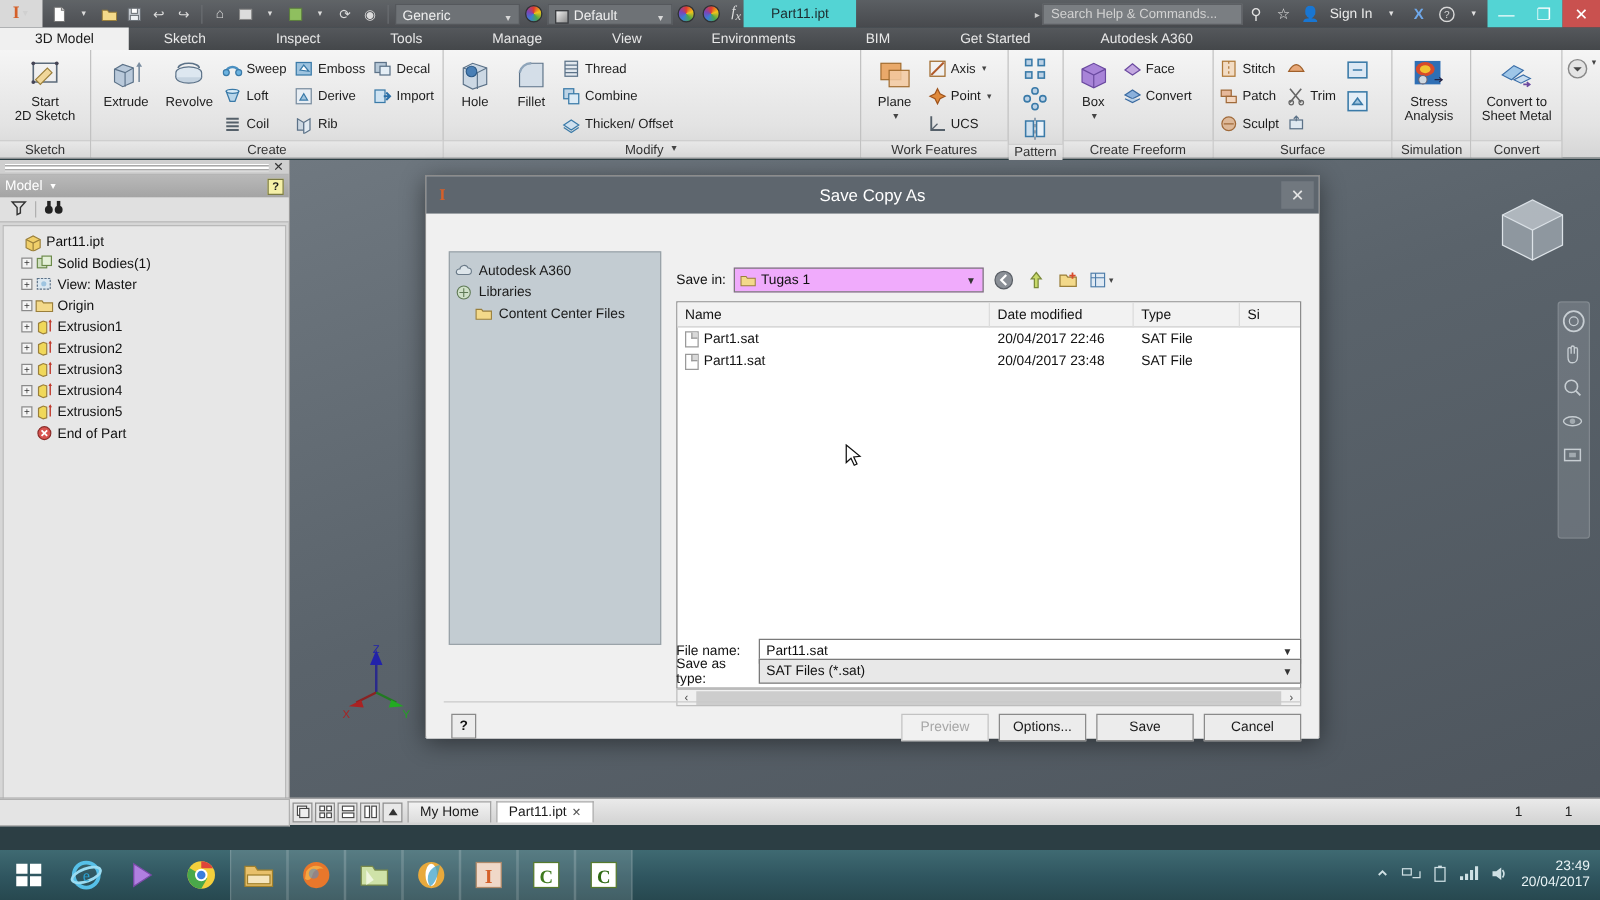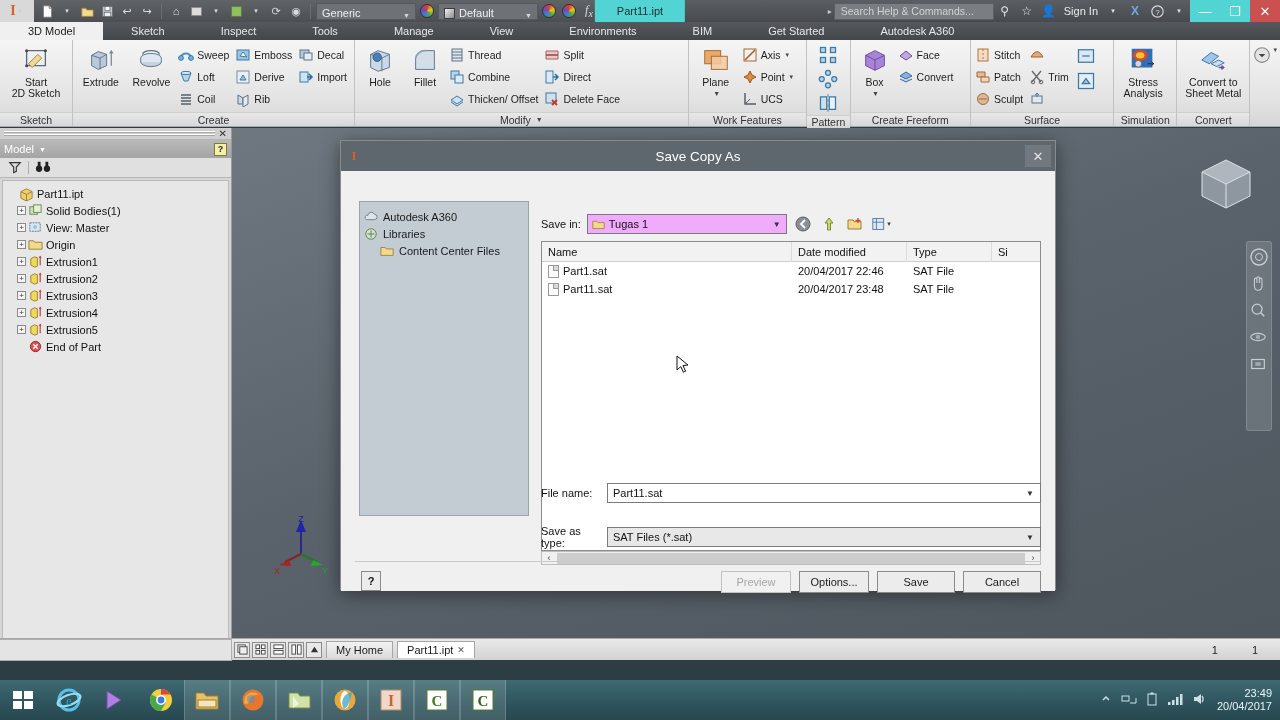--- a/index.html
+++ b/index.html
@@ -633,43 +633,20 @@
             <span>Combine</span>
           </div>
           <div class="sm-btn">
             <svg class="sm-ico" viewBox="0 0 16 16">
                 <path d="M2 9l6-4 6 4-6 4z" fill="#cfe0ee" stroke="#3a7aa8"></path>
                 <path d="M2 11l6 4 6-4" fill="none" stroke="#3a7aa8"></path>
               </svg>
             <span>Thicken/ Offset</span>
           </div>
         </div>
-        <div class="col">
-          <div class="sm-btn">
-            <svg class="sm-ico" viewBox="0 0 16 16">
-                <path d="M2 4h12v8H2z" fill="#e6c9c9" stroke="#a86060"></path>
-                <path d="M2 8h12" stroke="#a04040" stroke-width="1.5"></path>
-              </svg>
-            <span>Split</span>
-          </div>
-          <div class="sm-btn">
-            <svg class="sm-ico" viewBox="0 0 16 16">
-                <rect x="2" y="2" width="7" height="12" fill="#dce8f2" stroke="#3a7aa8"></rect>
-                <path d="M9 8h5M11 5l3 3-3 3" fill="none" stroke="#2a6fa8" stroke-width="1.5"></path>
-              </svg>
-            <span>Direct</span>
-          </div>
-          <div class="sm-btn">
-            <svg class="sm-ico" viewBox="0 0 16 16">
-                <rect x="2" y="2" width="10" height="10" fill="#cfe0ee" stroke="#3a7aa8"></rect>
-                <path d="M8 9l5 5M13 9l-5 5" stroke="#c0392b" stroke-width="1.8"></path>
-              </svg>
-            <span>Delete Face</span>
-          </div>
-        </div>
       </div>
       <div class="panel-title">
         <span>Modify</span>
         <span class="drop-car">▼</span>
       </div>
     </div>
 
     <div class="panel" style="width:120px">
       <div class="panel-body">
         <div class="big-btn" style="width:48px">
@@ -1136,21 +1113,21 @@
           <div style="width:48px"></div>
         </div>
       </div>
 
       <div class="hscroll">
         <span class="hs-arrow">‹</span>
         <span class="hs-thumb"></span>
         <span class="hs-arrow">›</span>
       </div>
 
-      <div class="fn-row" style="top:312px">
+      <div class="fn-row" style="top:340px">
         <span class="fn-label">File name:</span>
         <div class="fn-input">
           <span>Part11.sat</span>
           <span class="arw">▼</span>
         </div>
       </div>
 
       <div class="fn-row" style="top:356px">
         <span class="fn-label">Save as type:</span>
         <div class="fn-input grey">

